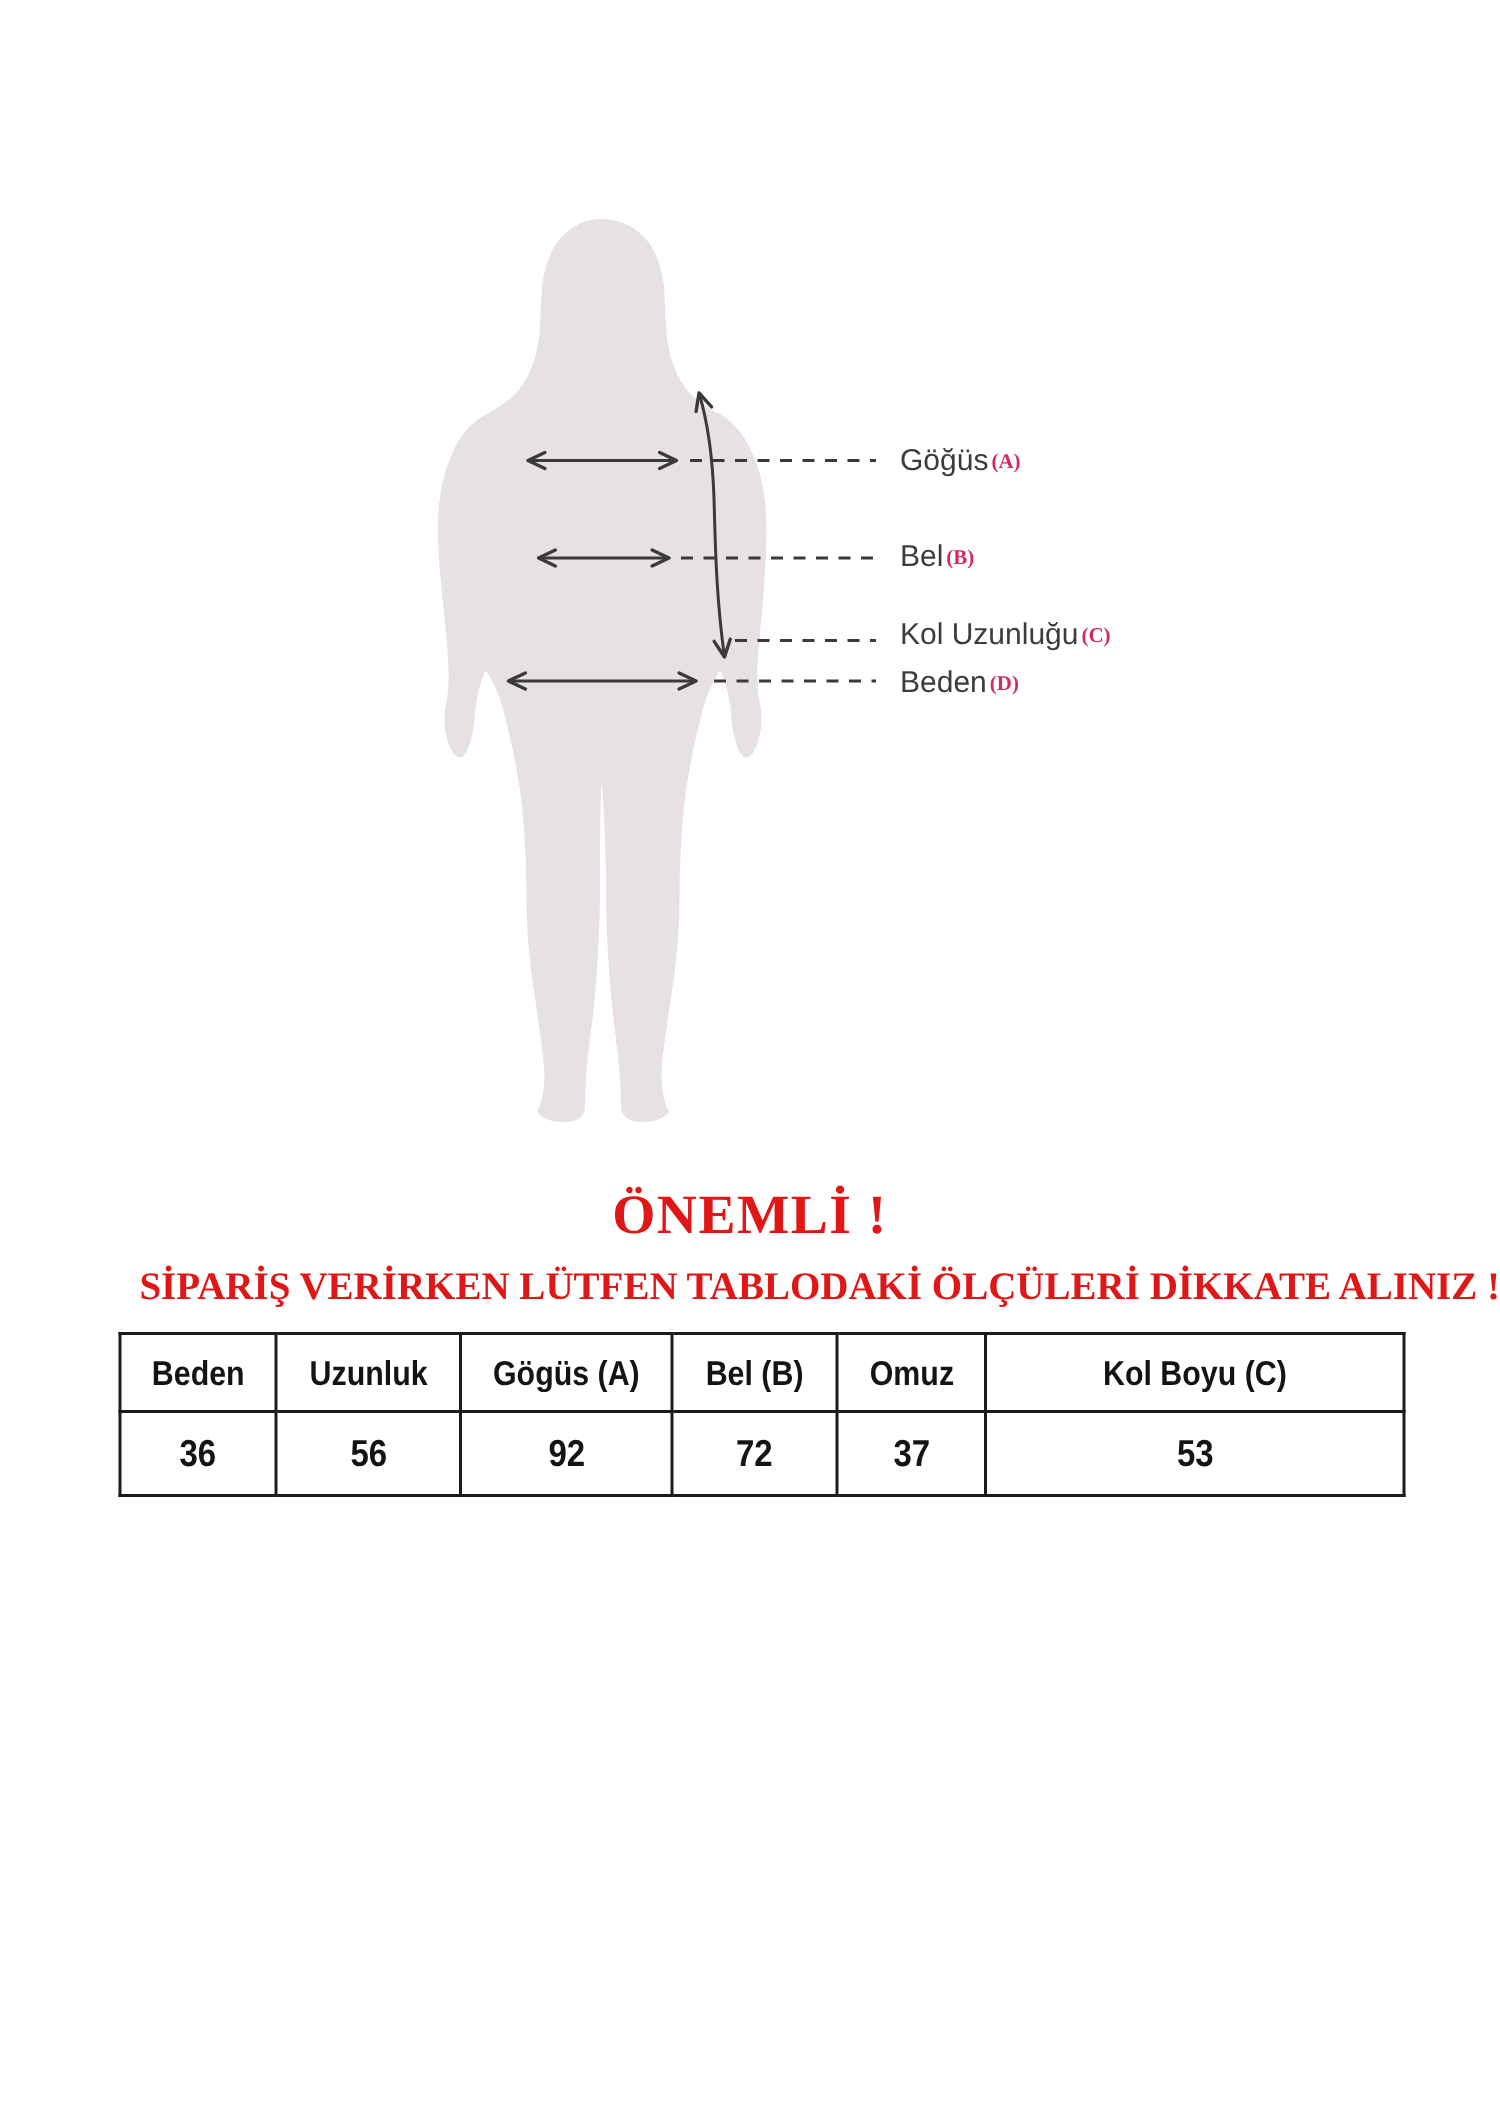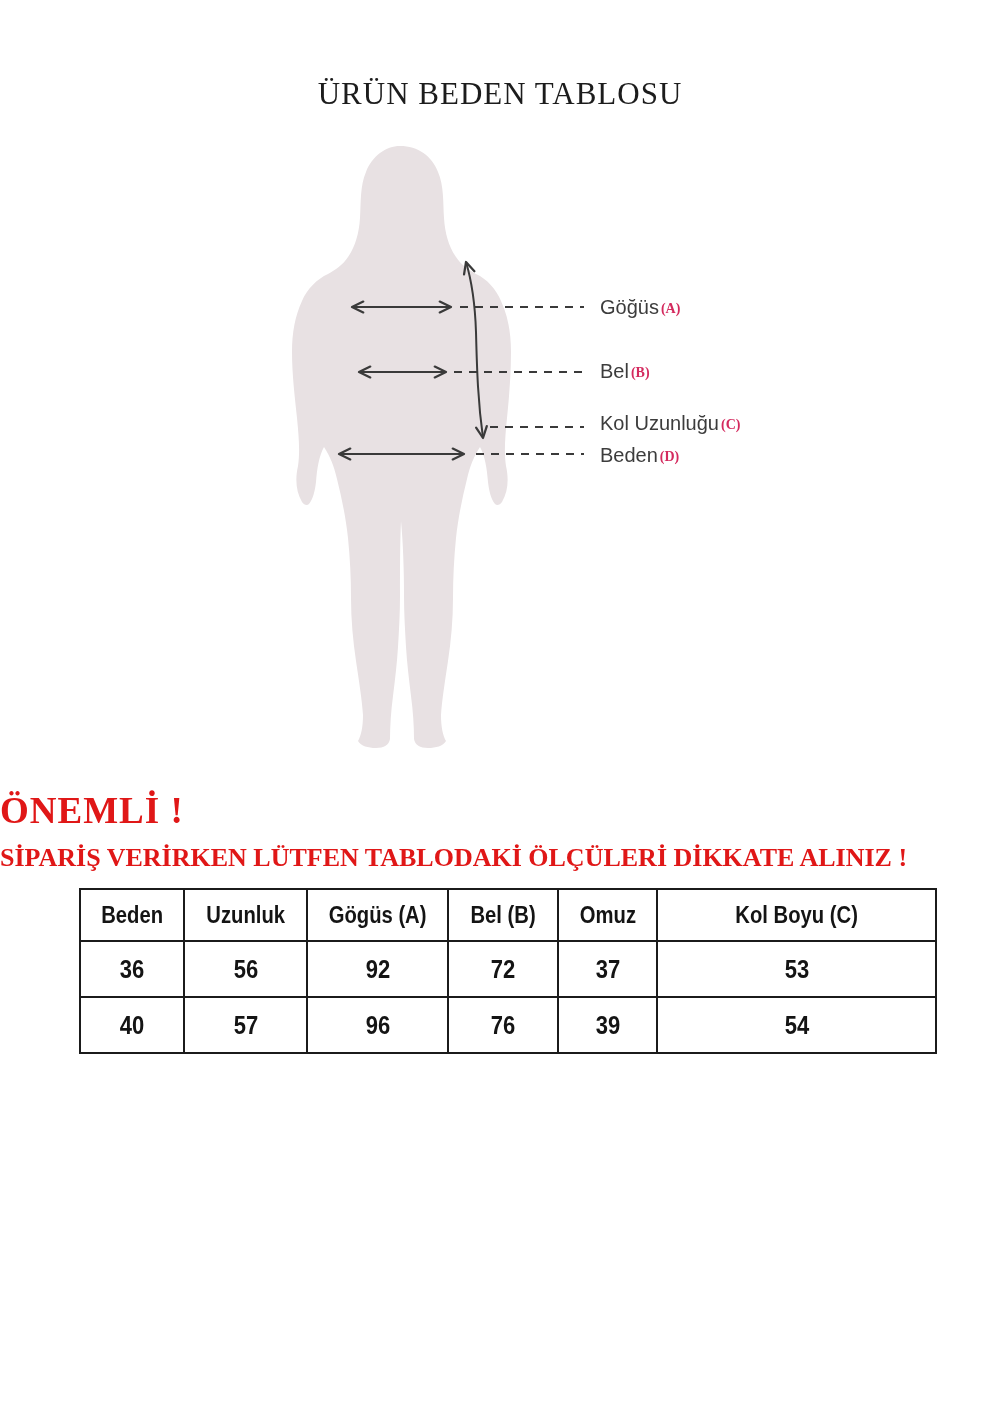--- a/index.html
+++ b/index.html
@@ -21,26 +21,26 @@
     position:absolute;left:600px;white-space:nowrap;
     font-size:20px;line-height:22px;color:#3c3c3c;
   }
   .mlabel .letter{
     font-family:"Liberation Serif","DejaVu Serif",serif;
     font-size:14px;font-weight:bold;color:#d42a5e;
     margin-left:2px;vertical-align:1px;
   }
   
   .important{
-    position:absolute;top:789px;left:0;width:100%;text-align:left;
+    position:absolute;top:789px;left:0;width:100%;text-align:center;
     font-family:"Liberation Serif","DejaVu Serif",serif;
     font-size:37px;font-weight:bold;color:#e01717;letter-spacing:1px;
   }
   .warning{
-    position:absolute;top:843px;left:0;width:100%;text-align:left;
+    position:absolute;top:843px;left:0;width:100%;text-align:right;
     font-family:"Liberation Serif","DejaVu Serif",serif;
     font-size:26px;font-weight:bold;color:#e01717;letter-spacing:0px;
   }
   
   table.size{
     position:absolute;top:888px;left:79px;width:856px;
     border-collapse:collapse;table-layout:fixed;
     color:#141414;
   }
   table.size th,table.size td{
@@ -49,21 +49,20 @@
   }
   table.size th{height:50px;font-size:23px;font-weight:bold;}
   table.size td{height:54px;font-size:25px;font-weight:bold;}
   .cnd{display:inline-block;transform:scaleX(0.88);}
 </style>
 </head>
 <body>
 
 <div class="page">
 
-  <h1 class="title">ÜRÜN BEDEN TABLOSU</h1>
 
   <div class="diagram">
     <svg width="1000" height="780" viewBox="0 0 1000 780">
       <defs>
         <marker id="ah" viewBox="0 0 10 10" refX="8.5" refY="5" markerWidth="7.5" markerHeight="7.5" orient="auto-start-reverse">
           <path d="M1,1.4 L8.5,5 L1,8.6" fill="none" stroke="#3a3a3a" stroke-width="1.5" stroke-linecap="round" stroke-linejoin="round"></path>
         </marker>
       </defs>
 
       <path fill="#e8e1e3" stroke="none" d="
@@ -163,24 +162,16 @@
     </thead>
     <tbody>
       <tr>
         <td><span class="cnd">36</span></td>
         <td><span class="cnd">56</span></td>
         <td><span class="cnd">92</span></td>
         <td><span class="cnd">72</span></td>
         <td><span class="cnd">37</span></td>
         <td><span class="cnd">53</span></td>
       </tr>
-      <tr>
-        <td><span class="cnd">40</span></td>
-        <td><span class="cnd">57</span></td>
-        <td><span class="cnd">96</span></td>
-        <td><span class="cnd">76</span></td>
-        <td><span class="cnd">39</span></td>
-        <td><span class="cnd">54</span></td>
-      </tr>
     </tbody>
   </table>
 
 </div>
 
 </body></html>

